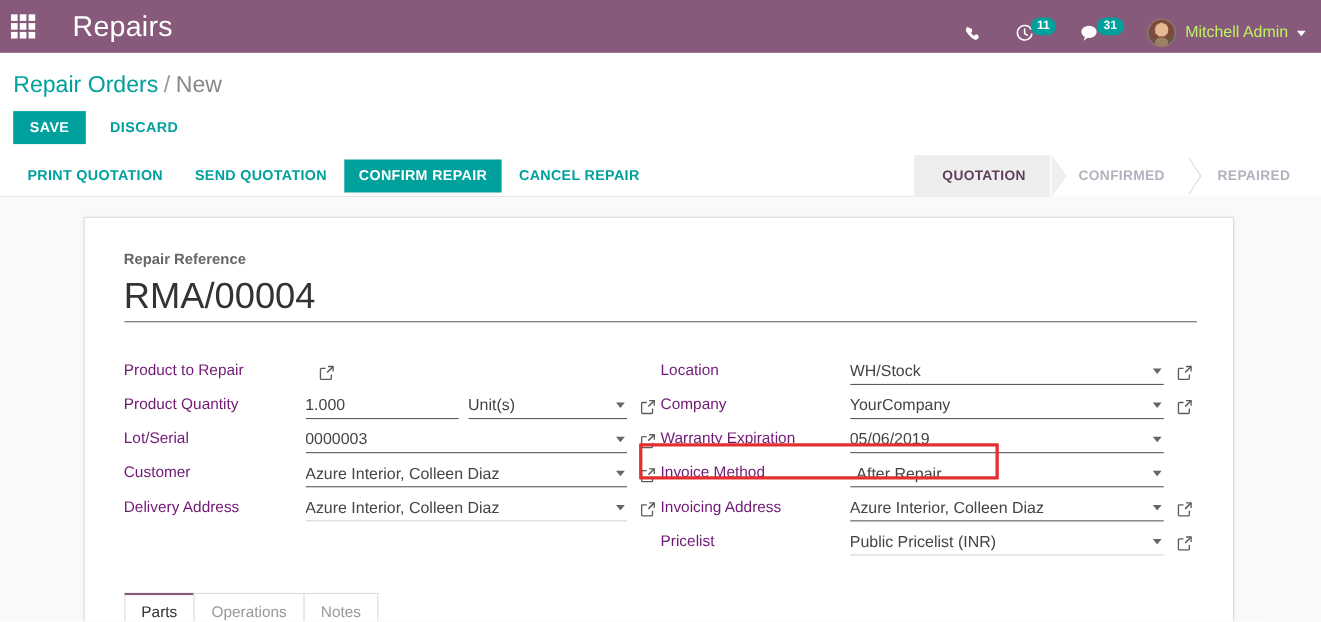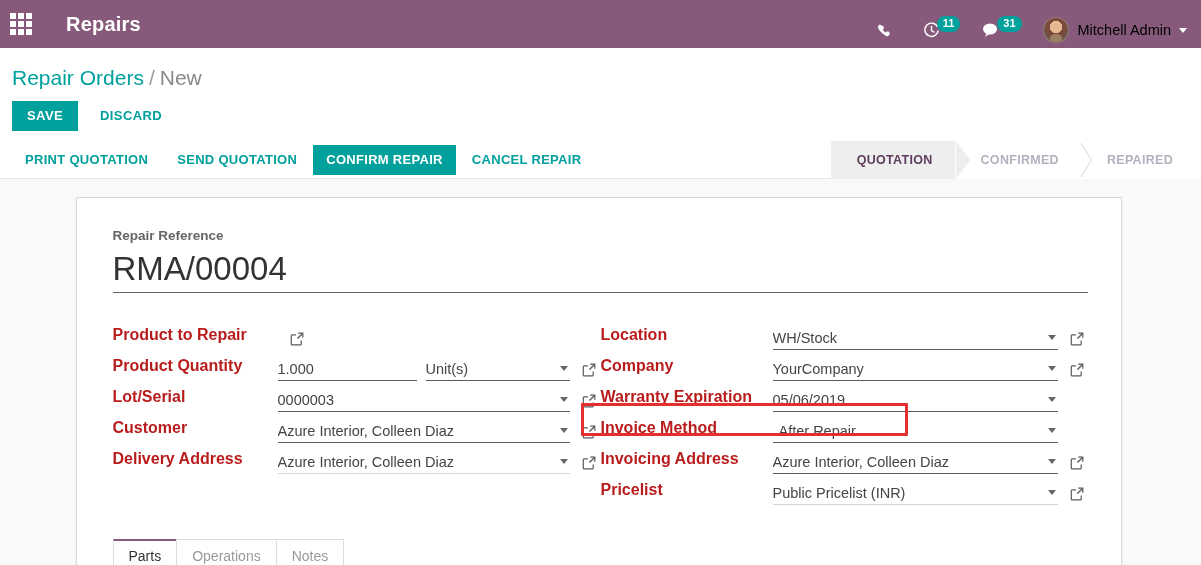--- a/index.html
+++ b/index.html
@@ -23,22 +23,22 @@
     margin-left: 10px;
     display: grid;
     grid-template-columns: repeat(3, 6px);
     grid-template-rows: repeat(3, 6px);
     gap: 2px;
     cursor: pointer;
   }
   .apps-icon i { background: #ffffff; display: block; width: 6px; height: 6px; }
   .nav-title {
     color: #ffffff;
-    font-size: 20px;
-    font-weight: bold;
+    font-size: 26px;
+    font-weight: normal;
     margin-left: 34px;
     letter-spacing: .2px;
     white-space: nowrap;
   }
   .nav-right {
     position: absolute;
     right: 8px; top: 6px;
     height: 48px;
     display: flex;
     align-items: center;
@@ -79,21 +79,21 @@
     position: relative;
   }
   .avatar::after {
     content: "";
     position: absolute; left: 25%; bottom: 0;
     width: 50%; height: 34%;
     background: #9d7f63;
     border-radius: 50% 50% 0 0;
   }
   .user-name {
-    color: #000000;
+    color: #bef264;
     font-size: 14.5px;
     margin-left: 9px;
     white-space: nowrap;
   }
   .caret-down-white {
     width: 0; height: 0;
     border-left: 4.5px solid transparent;
     border-right: 4.5px solid transparent;
     border-top: 5px solid #ffffff;
     margin-left: 8px;
@@ -259,23 +259,23 @@
   .col { width: 487px; }
   .col.right { margin-left: 4px; }
 
   .frow {
     display: flex;
     align-items: flex-end;
     height: 31px;
   }
   .flabel {
     width: 165px;
-    font-size: 16px;
-    font-weight: bold;
-    color: #b91c1c;
+    font-size: 14px;
+    font-weight: normal;
+    color: #701a75;
     padding-bottom: 6px;
     white-space: nowrap;
     flex-shrink: 0;
   }
   .col.right .flabel { width: 172px; }
   .fctl {
     flex: 1;
     display: flex;
     align-items: flex-end;
     position: relative;

